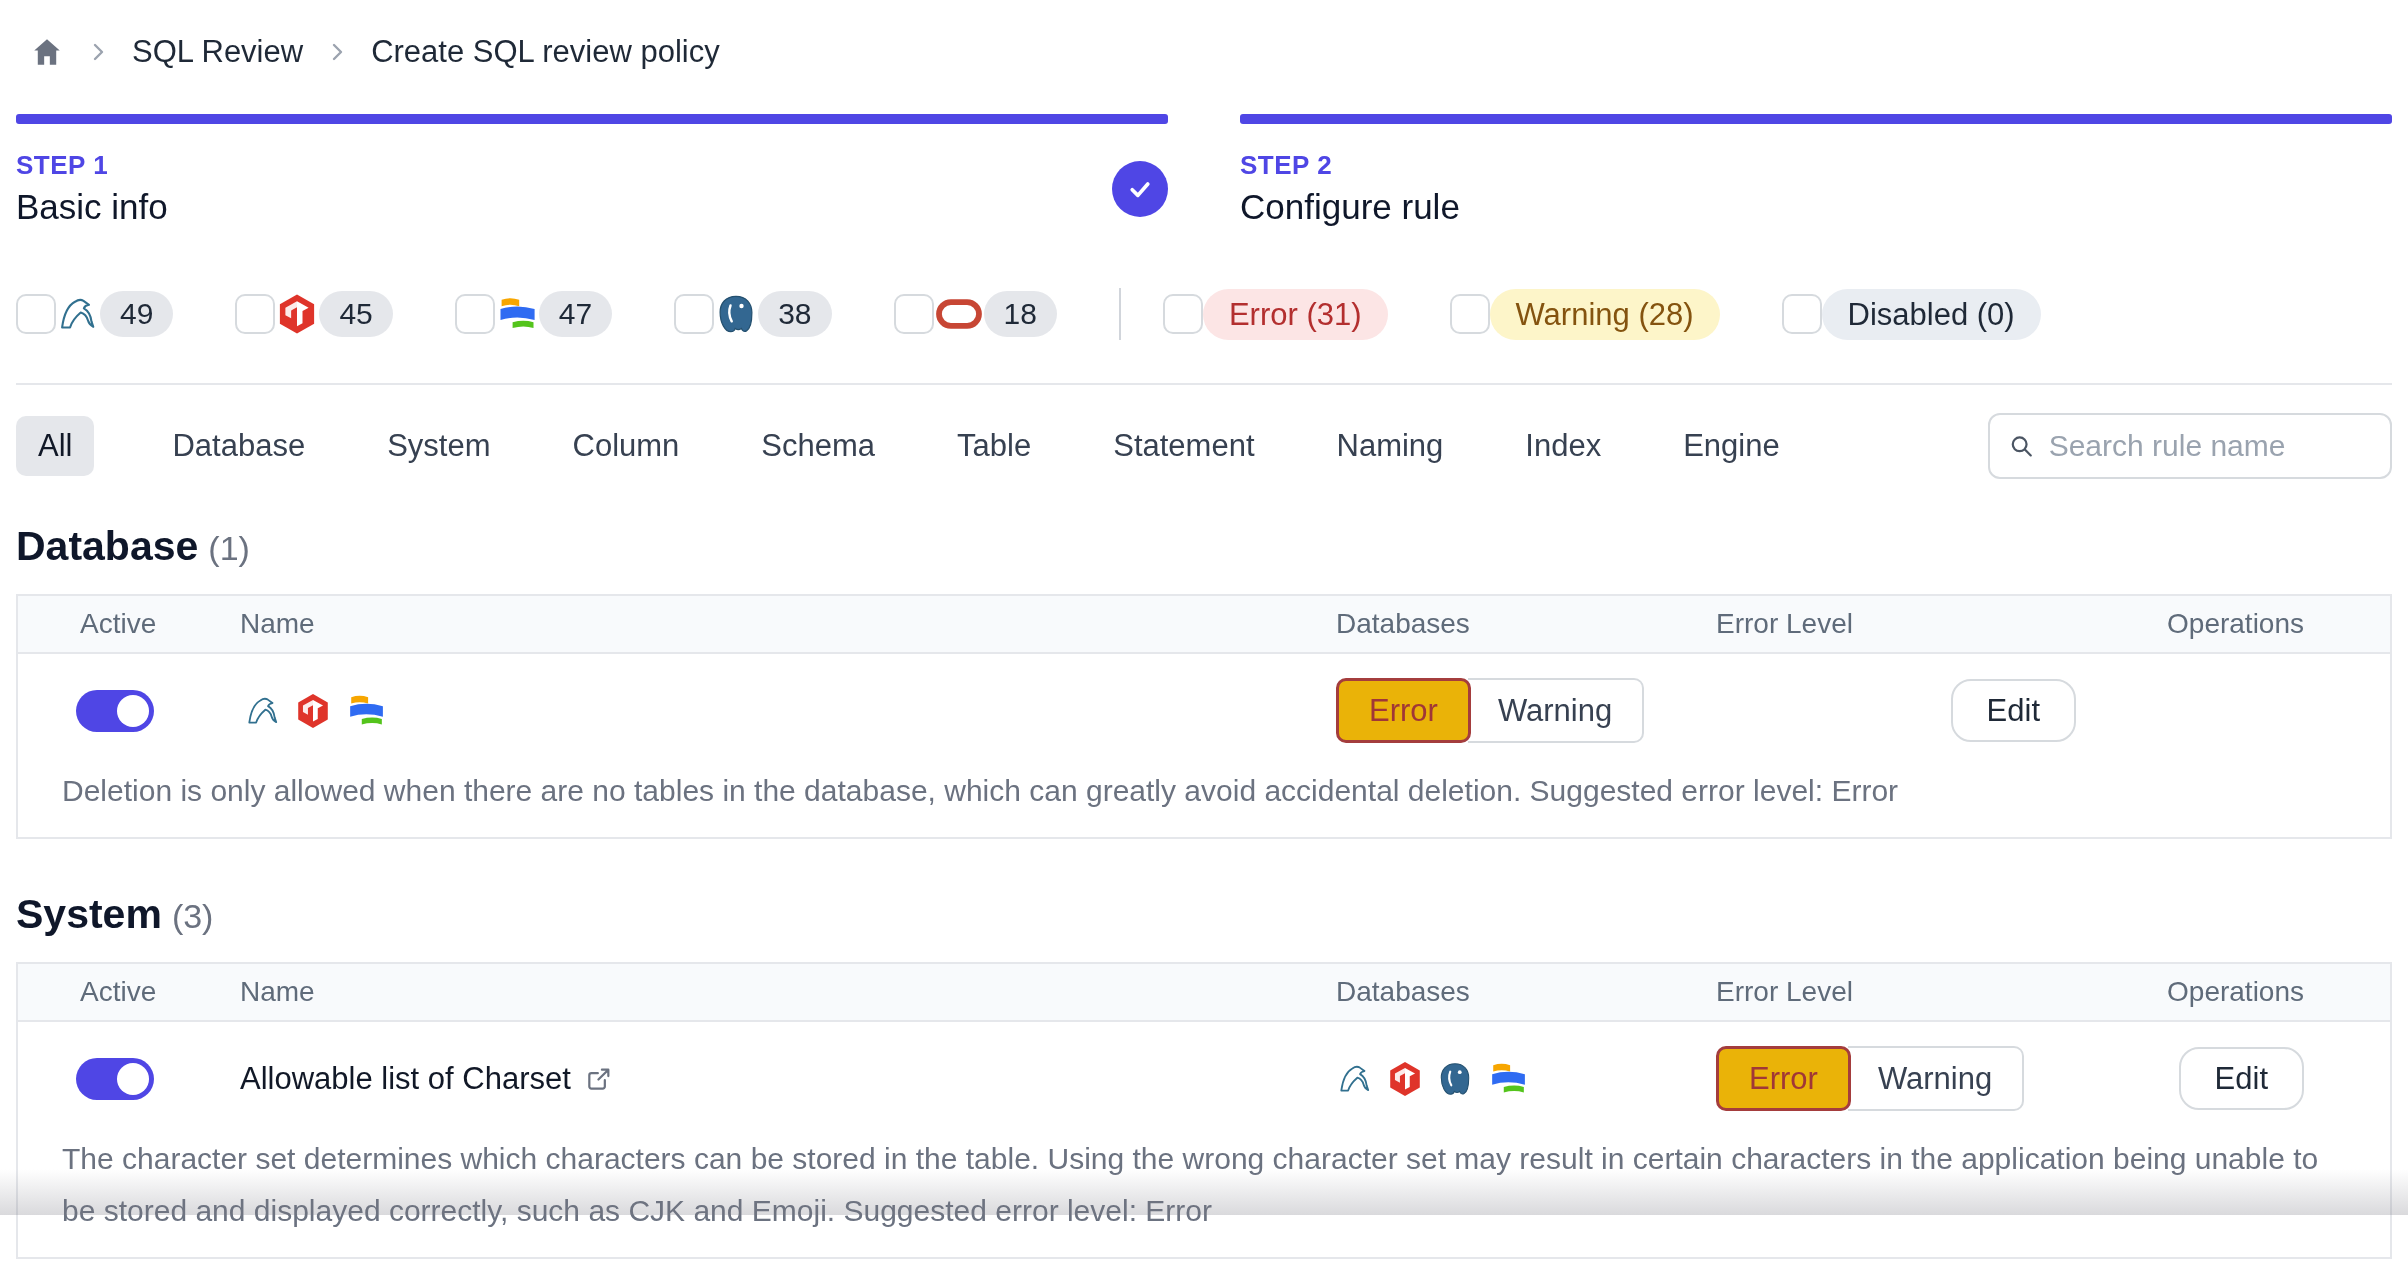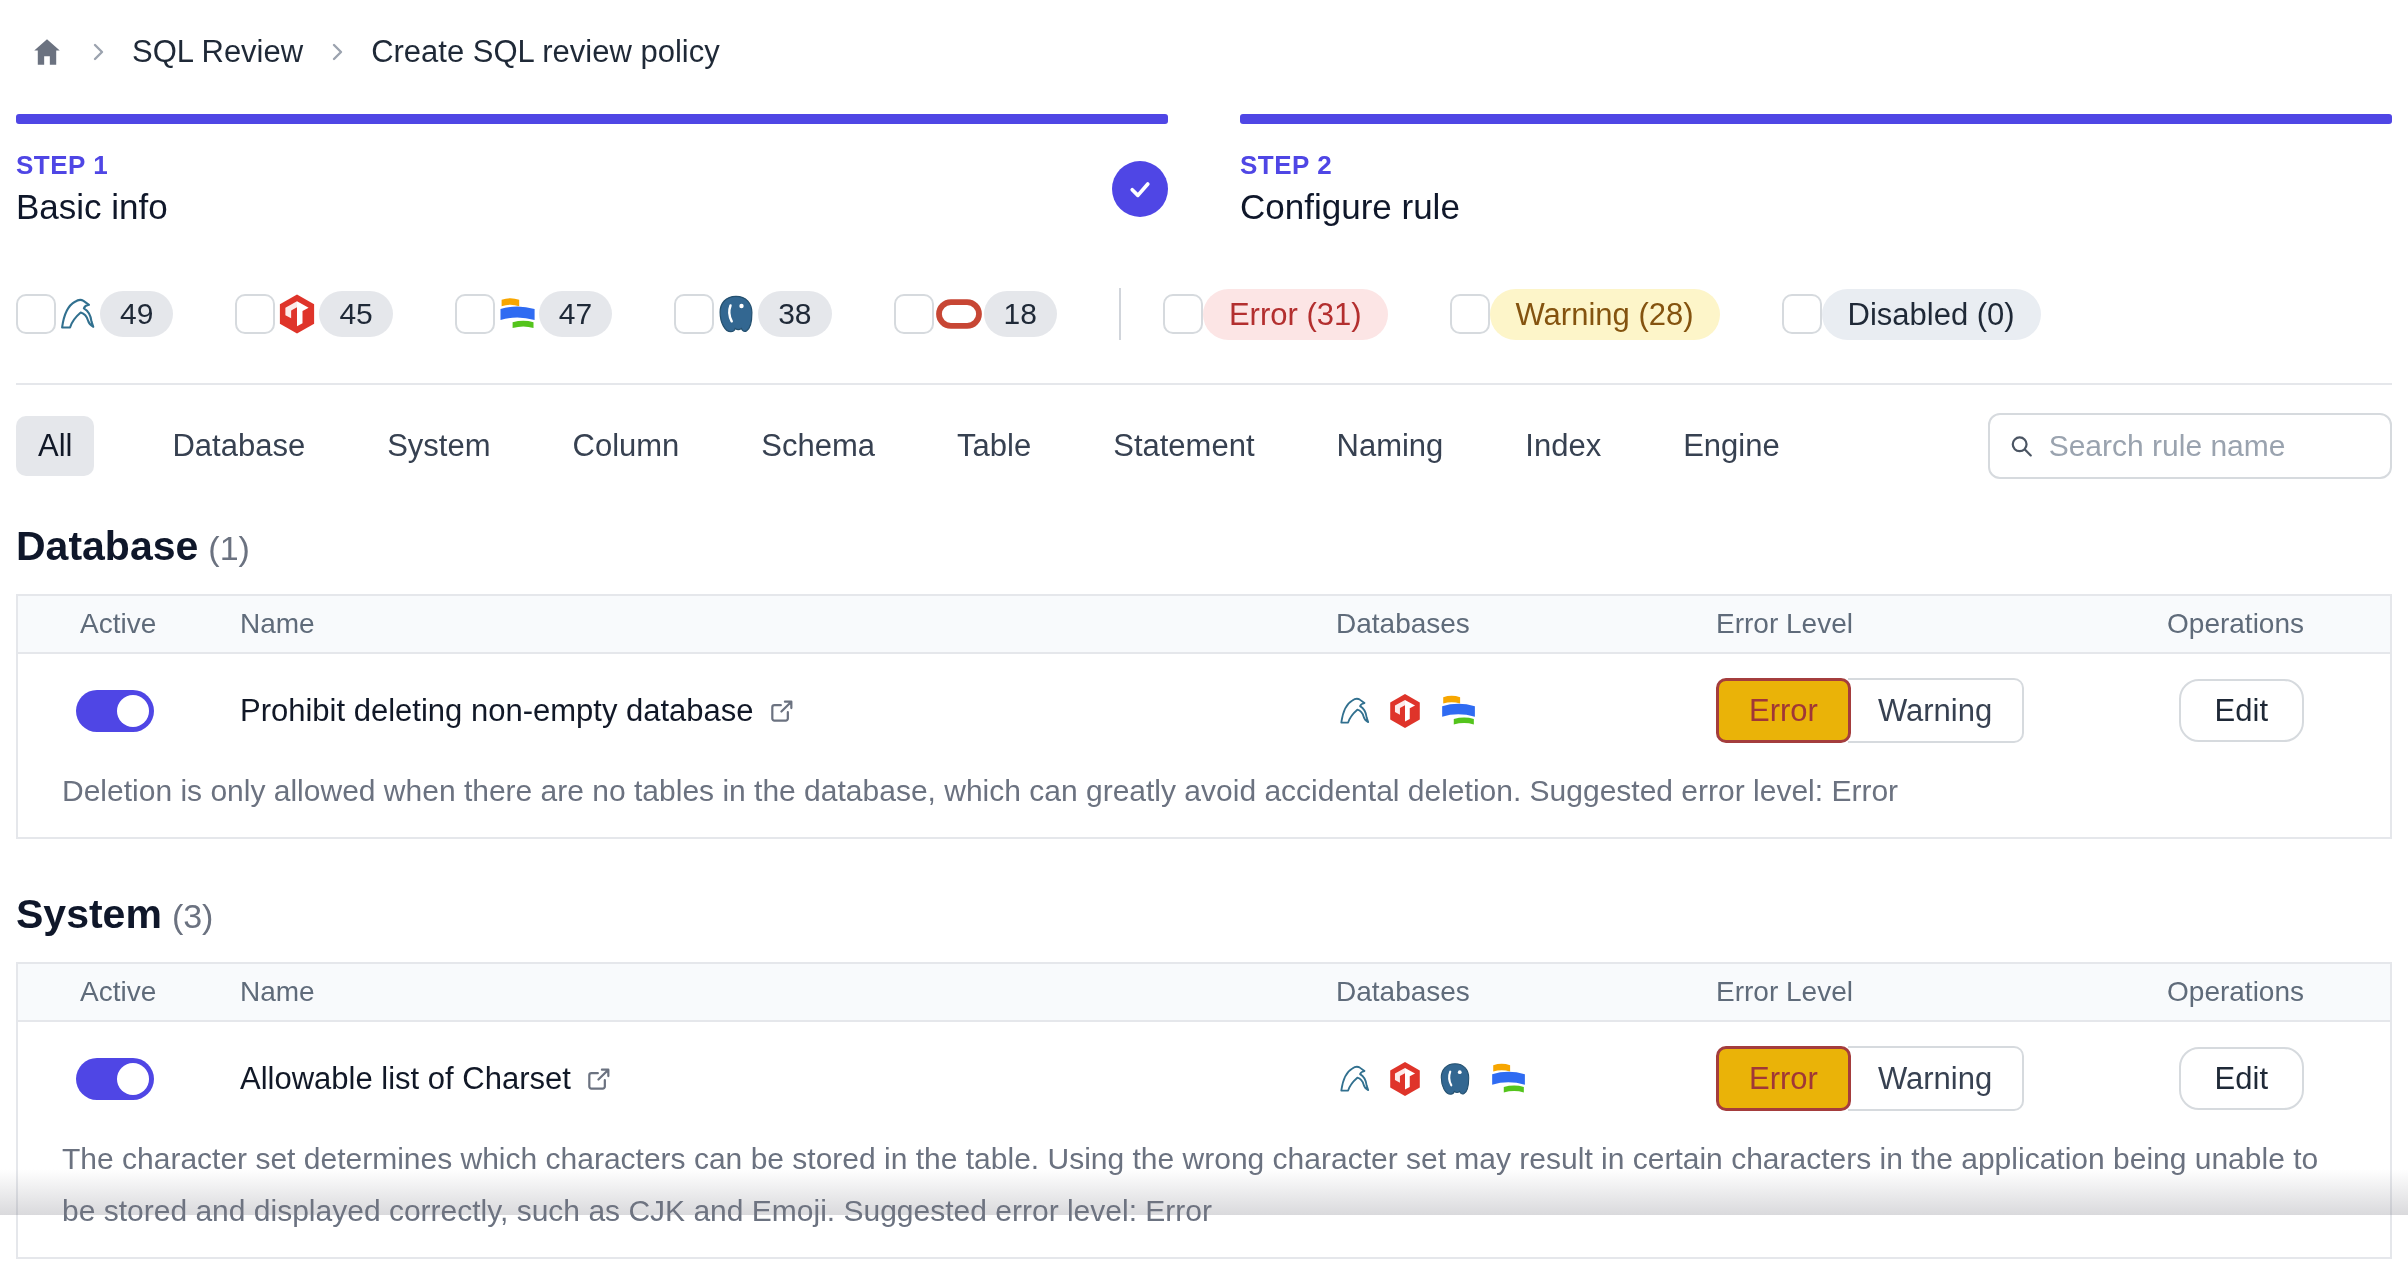--- a/index.html
+++ b/index.html
@@ -224,26 +224,20 @@
       <div class="cell c3">Databases</div>
       <div class="cell c4">Error Level</div>
       <div class="cell c5">Operations</div>
     </div>
     <div class="grid trow">
       <div>
           <div class="toggle">
             <span class="knob"></span>
           </div>
         </div>
-      <div class="cell c2 rule-name">
-        <span>Prohibit deleting non-empty database</span>
-        <svg width="28" height="28" viewBox="0 0 24 24">
-            <path d="M14.5 4 H20 V9.5 M20 4 L11.5 12.5 M17 13 V18.5 A1.8 1.8 0 0 1 15.2 20.3 H5.5 A1.8 1.8 0 0 1 3.7 18.5 V8.8 A1.8 1.8 0 0 1 5.5 7 H11" fill="none" stroke="#6b7280" stroke-width="1.9" stroke-linecap="round" stroke-linejoin="round"></path>
-          </svg>
-      </div>
       <div class="cell c3 engine-row">
         <svg class="icon36" viewBox="0 0 36 36">
             <path d="M5 29 C6.5 18 10 11 15.5 8 C17.5 6.6 20.5 6 22.5 7.2 L27 10.5 C24.8 10.8 23.4 11.8 22.8 13.4 C26.4 15.4 28.4 19.2 29 24 L30.5 28.5 C28.3 27.4 26.8 25.7 26.2 23.4 C25.2 19.8 23 17.6 20.2 16.8 C16 20.4 13 24 11.5 29 Z" fill="none" stroke="#31708f" stroke-width="1.7" stroke-linejoin="round"></path>
           </svg>
         <svg class="icon36" viewBox="0 0 36 36">
             <polygon points="18,2 32,10 32,26 18,34 4,26 4,10" fill="#df342a"></polygon>
             <path d="M18 7.5 L27.5 12.8 L22.5 15.5 L22.5 25.5 L18 28 Z" fill="#ffffff"></path>
             <path d="M8.5 12.8 L18 7.5 L18 12.5 L13.2 15.2 L13.2 21.5 L8.5 19 Z" fill="#ffffff" opacity=".9"></path>
           </svg>
         <svg width="44" height="38" viewBox="0 0 40 36">

